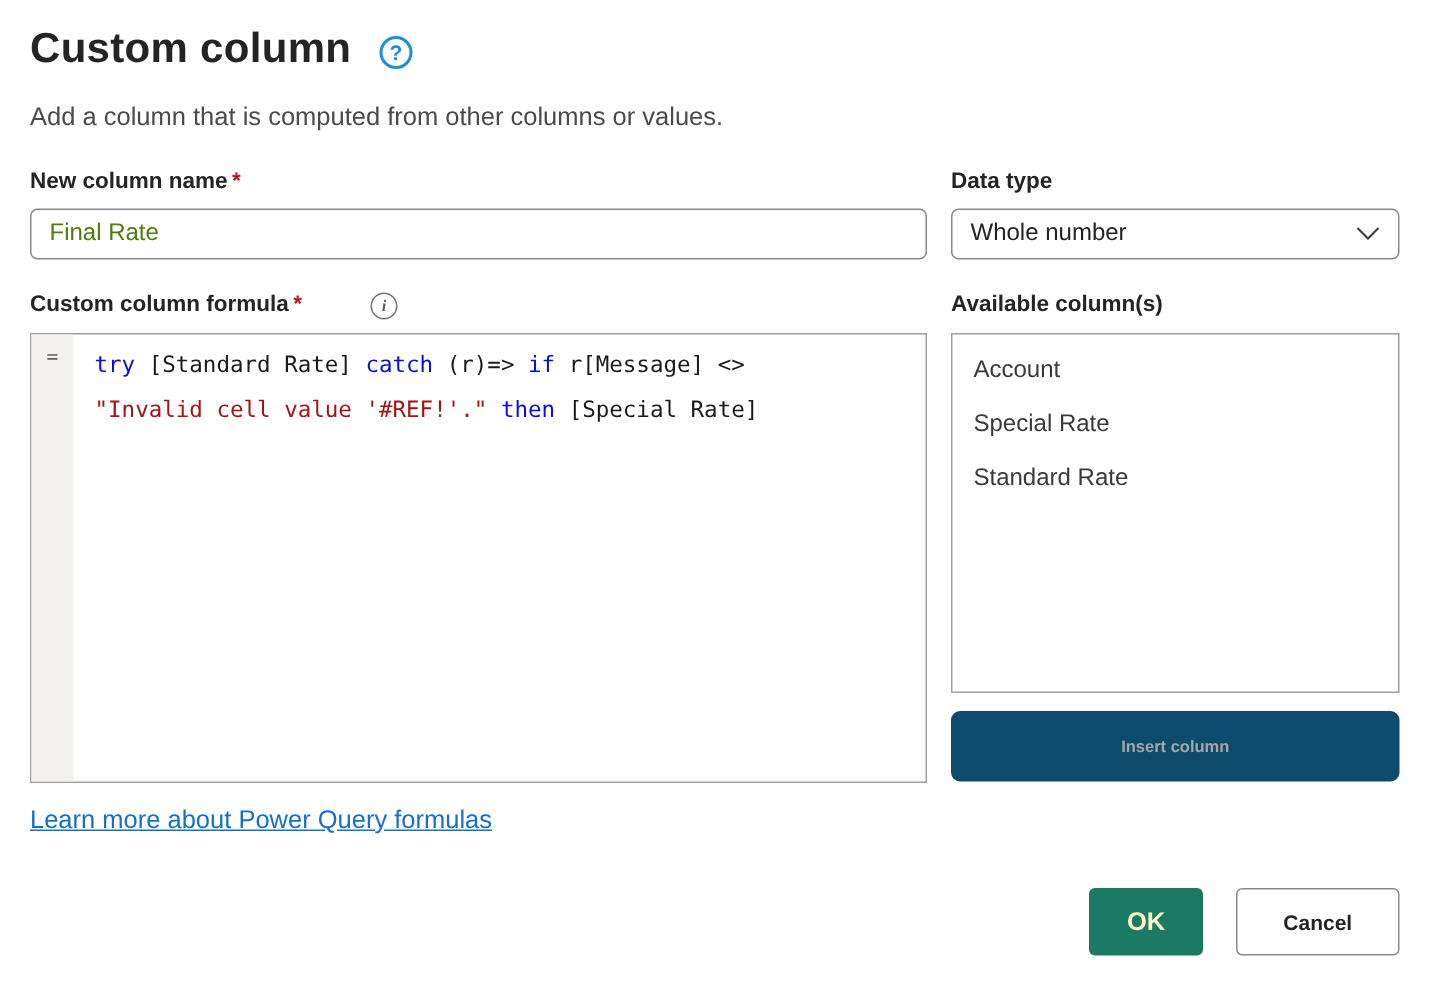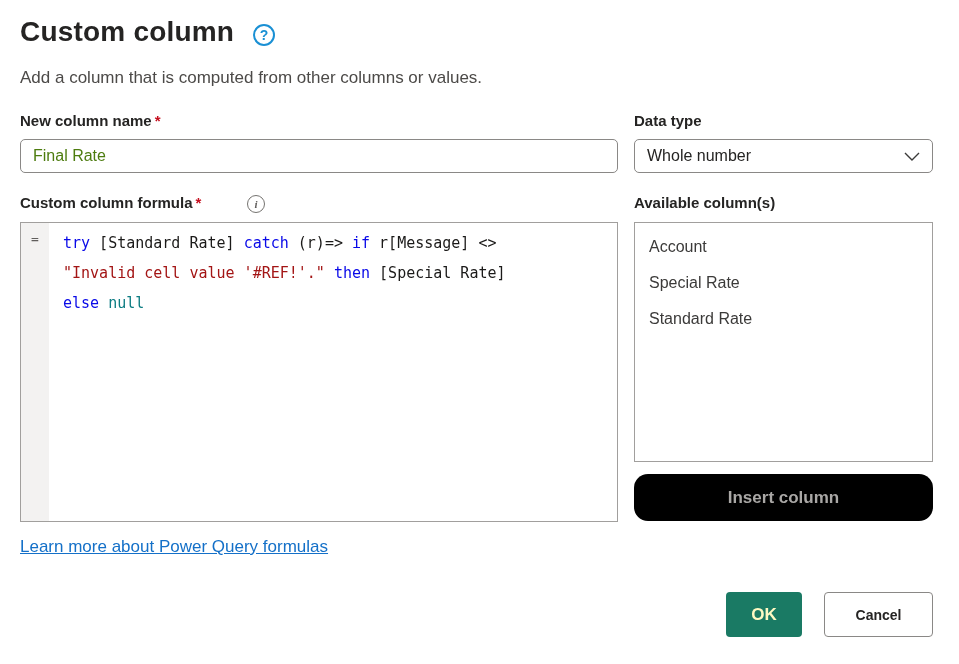--- a/index.html
+++ b/index.html
@@ -81,22 +81,22 @@
     position: absolute; left: 634px; top: 222px; width: 299px; height: 240px;
     border: 1px solid #a19f9d; background: #fff; padding-top: 6px;
   }
   .list-item {
     height: 36px; line-height: 36px; padding-left: 14px;
     font-size: 16px; color: #3b3a39; cursor: pointer;
   }
 
   .insert-btn {
     position: absolute; left: 634px; top: 474px; width: 299px; height: 47px;
-    border: none; border-radius: 14px; background: #000000;
-    color: #a9a7a5; font-size: 17px; font-weight: 700;
+    border: none; border-radius: 6px; background: #0c4a6e;
+    color: #a9a7a5; font-size: 11px; font-weight: 700;
     font-family: "Liberation Sans", sans-serif;
   }
 
   .learn-link {
     position: absolute; left: 20px; top: 537px;
     font-size: 17px; color: #1470c8; text-decoration: underline; cursor: pointer;
   }
 
   .ok-btn {
     position: absolute; left: 726px; top: 592px; width: 76px; height: 45px;
@@ -141,21 +141,20 @@
   </div>
   <div class="info-badge">i</div>
 
   <div class="formula-editor">
     <div class="gutter">
       <span>=</span>
     </div>
     <div class="code">
       <div class="code-line"><span class="seg-keyword">try</span><span class="seg-plain"> [Standard Rate] </span><span class="seg-keyword">catch</span><span class="seg-plain"> (r)=&gt; </span><span class="seg-keyword">if</span><span class="seg-plain"> r[Message] &lt;&gt;</span></div>
       <div class="code-line"><span class="seg-string">"Invalid cell value '#REF!'."</span><span class="seg-plain"> </span><span class="seg-keyword">then</span><span class="seg-plain"> [Special Rate]</span></div>
-      <div class="code-line"><span class="seg-keyword">else</span><span class="seg-plain"> </span><span class="seg-constant">null</span></div>
     </div>
   </div>
 
   <div class="field-label" style="left:634px; top:194px;">Available column(s)</div>
   <div class="listbox">
     <div class="list-item">Account</div>
     <div class="list-item">Special Rate</div>
     <div class="list-item">Standard Rate</div>
   </div>
 

